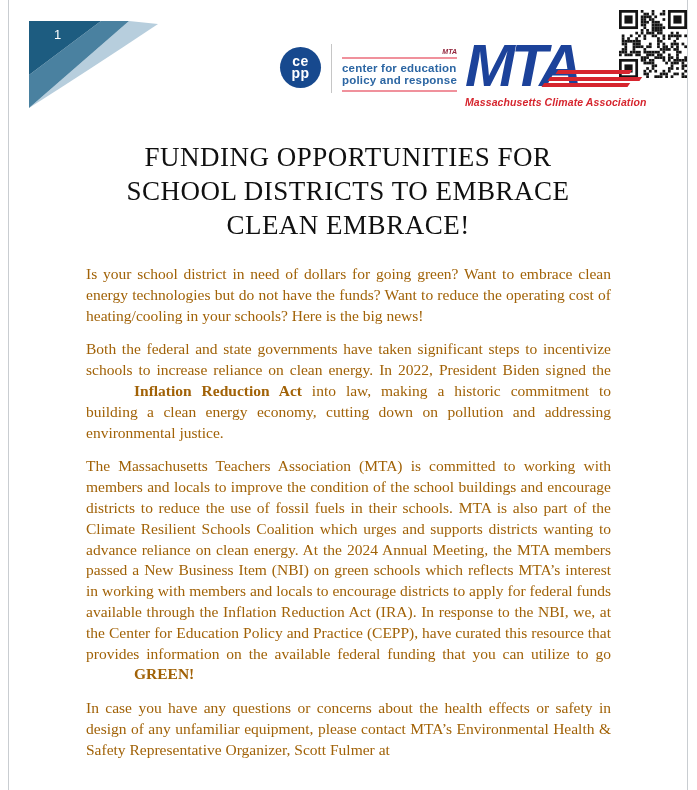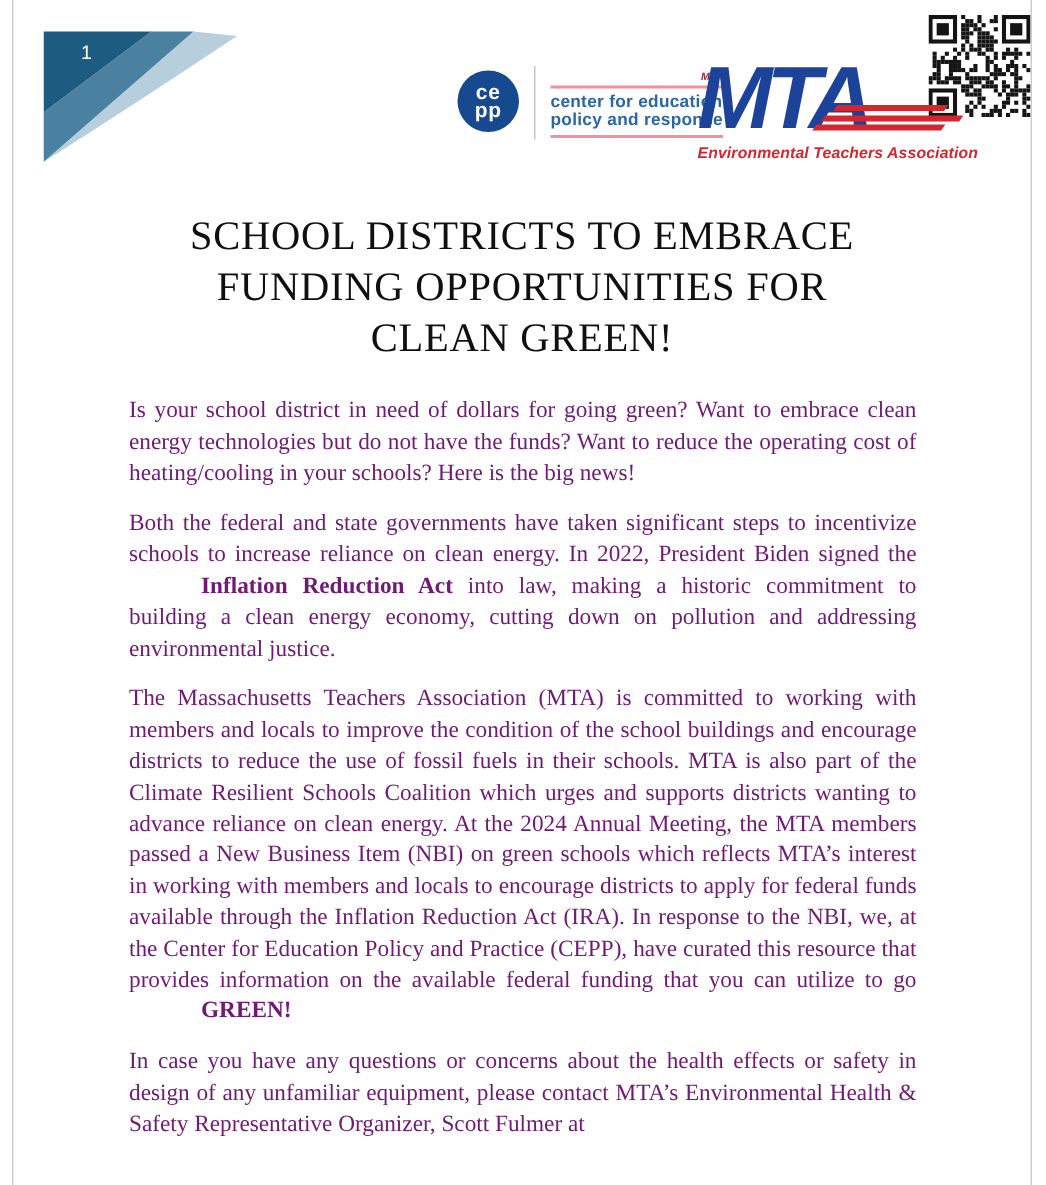--- a/index.html
+++ b/index.html
@@ -23,21 +23,21 @@
     background:#ffffff;border-left:1px solid #c9cdd1;border-right:1px solid #c9cdd1;
     box-sizing:border-box;
   }
   
   .corner{position:absolute;left:20px;top:18px;}
   .page-num{
     position:absolute;left:45px;top:27px;color:#ffffff;
     font-family:"Liberation Sans", sans-serif;font-size:13px;
   }
   
-  .cepp{position:absolute;left:296px;top:44px;display:flex;align-items:flex-start;
+  .cepp{position:absolute;left:271px;top:44px;display:flex;align-items:flex-start;
     font-family:"Liberation Sans", sans-serif;}
   .cepp-circle{
     width:41px;height:41px;border-radius:50%;background:var(--cepp-circle);
     color:#fff;display:flex;flex-direction:column;align-items:center;justify-content:center;
     font-weight:bold;font-size:14px;line-height:11.5px;letter-spacing:0.5px;margin-top:3px;
   }
   .cepp-divider{width:1px;height:49px;background:#c6c6c6;margin:0 10px;}
   .cepp-textblock{padding-top:4px;}
   .cepp-mark{
     text-align:right;font-style:italic;font-weight:bold;font-size:7px;
@@ -66,21 +66,21 @@
   }
   
   .qr{position:absolute;left:610px;top:10px;width:68px;height:68px;}
   
   .title{padding-top:140px;text-align:center;color:#101010;}
   .title-line{font-size:27px;line-height:34px;letter-spacing:0.5px;}
   
   .body{margin:22px 76px 0 77px;}
   .para{
     margin:0 0 13px 0;font-size:15.5px;line-height:20.8px;text-align:justify;
-    color:#701a75;
+    color:#a16207;
   }
   .para .b{font-weight:bold;margin-left:48px;}
 </style>
 </head>
 <body>
 
 <div class="page">
 
   <svg class="corner" width="135" height="92" viewBox="0 0 135 92" aria-hidden="true">
     <path d="M100 3 L129 6 Q60 52 0 90 Z" style="fill:var(--corner-light)"></path>
@@ -106,21 +106,21 @@
     </div>
   </div>
 
   <div class="mta">
     <div class="mta-acronym">MTA</div>
     <div class="mta-stripes">
       <div class="mta-stripe"></div>
       <div class="mta-stripe"></div>
       <div class="mta-stripe"></div>
     </div>
-    <div class="mta-tagline">Environmental Teachers Association</div>
+    <div class="mta-tagline">Massachusetts Climate Association</div>
   </div>
 
   <div class="qr"><svg width="68" height="68" viewBox="0 0 68 68" fill="#141414">
         <rect x="21.76" y="0.00" width="2.72" height="2.72"></rect>
         <rect x="32.64" y="0.00" width="2.72" height="2.72"></rect>
         <rect x="43.52" y="0.00" width="2.72" height="2.72"></rect>
         <rect x="24.48" y="2.72" width="2.72" height="2.72"></rect>
         <rect x="27.20" y="2.72" width="2.72" height="2.72"></rect>
         <rect x="32.64" y="2.72" width="2.72" height="2.72"></rect>
         <rect x="40.80" y="2.72" width="2.72" height="2.72"></rect>
@@ -332,23 +332,23 @@
         <rect x="5.44" y="5.44" width="8.16" height="8.16"></rect>
         <rect x="48.96" y="0.00" width="19.04" height="19.04"></rect>
         <rect fill="#fff" x="51.68" y="2.72" width="13.60" height="13.60"></rect>
         <rect x="54.40" y="5.44" width="8.16" height="8.16"></rect>
         <rect x="0.00" y="48.96" width="19.04" height="19.04"></rect>
         <rect fill="#fff" x="2.72" y="51.68" width="13.60" height="13.60"></rect>
         <rect x="5.44" y="54.40" width="8.16" height="8.16"></rect>
       </svg></div>
 
   <div class="title">
+    <div class="title-line">FUNDING OPPORTUNITIES FOR</div>
     <div class="title-line">SCHOOL DISTRICTS TO EMBRACE</div>
-    <div class="title-line">FUNDING OPPORTUNITIES FOR</div>
-    <div class="title-line">CLEAN GREEN!</div>
+    <div class="title-line">CLEAN EMBRACE!</div>
   </div>
 
   <div class="body">
       <p class="para"><span>Is your school district in need of dollars for going green? Want to embrace clean energy technologies but do not have the funds? Want to reduce the operating cost of heating/cooling in your schools? Here is the big news!</span></p>
       <p class="para"><span>Both the federal and state governments have taken significant steps to incentivize schools to increase reliance on clean energy. In 2022, President Biden signed the </span><span class="b">Inflation Reduction Act</span><span> into law, making a historic commitment to building a clean energy economy, cutting down on pollution and addressing environmental justice.</span></p>
       <p class="para"><span>The Massachusetts Teachers Association (MTA) is committed to working with members and locals to improve the condition of the school buildings and encourage districts to reduce the use of fossil fuels in their schools. MTA is also part of the Climate Resilient Schools Coalition which urges and supports districts wanting to advance reliance on clean energy. At the 2024 Annual Meeting, the MTA members passed a New Business Item (NBI) on green schools which reflects MTA’s interest in working with members and locals to encourage districts to apply for federal funds available through the Inflation Reduction Act (IRA). In response to the NBI, we, at the Center for Education Policy and Practice (CEPP), have curated this resource that provides information on the available federal funding that you can utilize to go </span><span class="b">GREEN!</span></p>
       <p class="para"><span>In case you have any questions or concerns about the health effects or safety in design of any unfamiliar equipment, please contact MTA’s Environmental Health &amp; Safety Representative Organizer, Scott Fulmer at </span></p>
     </div>
 
 </div>

